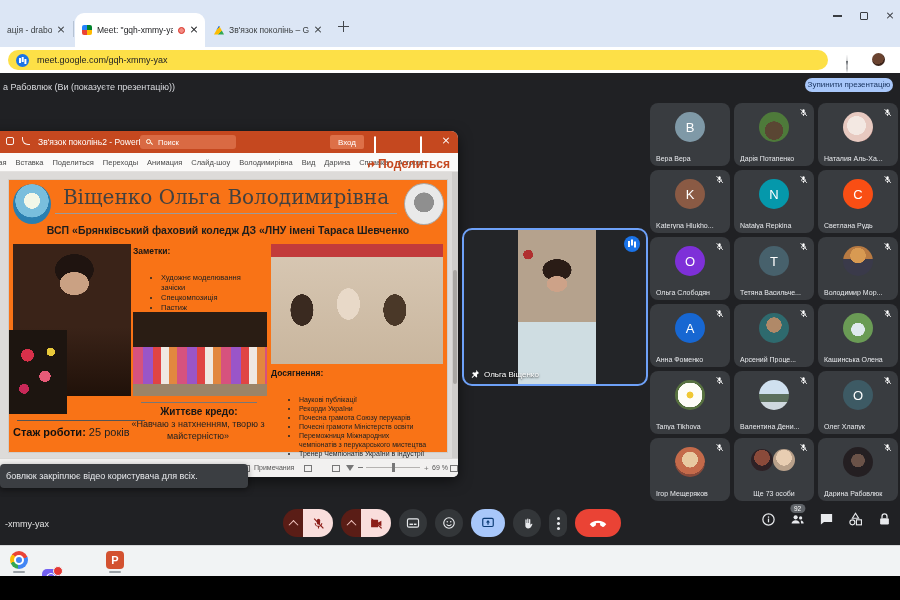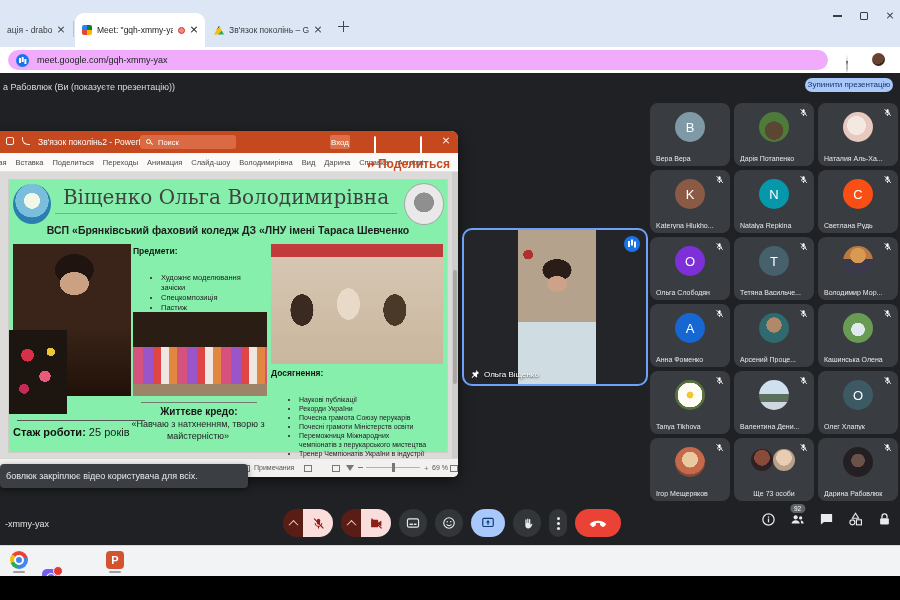--- a/index.html
+++ b/index.html
@@ -26,21 +26,21 @@
     background:#f28b82;flex:0 0 7px;}
   .newtab{position:absolute;left:336px;top:19px;width:15px;height:15px;color:#44474d;}
   .newtab::before,.newtab::after{content:"";position:absolute;background:currentColor;}
   .newtab::before{left:7px;top:2px;width:1.4px;height:11px;}
   .newtab::after{left:2px;top:7px;width:11px;height:1.4px;}
   .winbtns{position:absolute;right:6px;top:12px;display:flex;gap:18px;align-items:center;color:#3a3d42;}
   .wmin{width:9px;height:1.4px;background:currentColor;}
   .wmax{width:8px;height:8px;border:1.3px solid currentColor;border-radius:1px;box-sizing:border-box;}
 
   .toolbar{position:absolute;left:0;top:47px;width:900px;height:26px;background:#fff;}
-  .urlfield{position:absolute;left:8px;top:3px;right:72px;height:20px;background:#f0abfc;
+  .urlfield{position:absolute;left:8px;top:3px;right:72px;height:20px;background:#fde047;
     border-radius:10px;display:flex;align-items:center;gap:8px;padding:0 8px;box-sizing:border-box;}
   .sitebadge{width:13px;height:13px;border-radius:50%;background:#1a73e8;position:relative;flex:0 0 13px;}
   .sitebadge::before{content:"";position:absolute;left:3px;top:4px;width:1.6px;height:5px;background:#fff;
     box-shadow:2.7px -1px 0 0 #fff,5.4px 1px 0 0 #fff;}
   .urltext{font-size:9px;color:#202124;}
   .starico{width:11px;height:11px;color:#5f6368;clip-path:polygon(50% 0,63% 36%,100% 38%,70% 60%,81% 100%,50% 76%,19% 100%,30% 60%,0 38%,37% 36%);
     background:transparent;border:1.1px solid currentColor;box-sizing:border-box;}
   .avatarico{width:13px;height:13px;border-radius:50%;background:radial-gradient(circle at 45% 40%,#6a4330 0 55%,#3c241a 56%);}
   .dots3{position:relative;width:3px;height:13px;color:#5f6368;}
   .dots3::before{content:"";position:absolute;left:0;top:0;width:3px;height:3px;border-radius:50%;
@@ -57,34 +57,34 @@
   .ppt-title{position:absolute;left:0;top:0;width:100%;height:22px;}
   .qa{position:absolute;left:32px;top:6px;display:flex;gap:8px;align-items:center;color:rgba(255,255,255,.92);}
   .qa i{display:block;width:8px;height:8px;border:1.1px solid currentColor;border-radius:2px;box-sizing:border-box;}
   .qa i.u{border:none;width:8px;height:8px;border-bottom:1.6px solid currentColor;border-left:1.6px solid currentColor;border-radius:0 0 0 6px;}
   .ppt-name{position:absolute;left:64px;top:6px;font-size:8.5px;color:#fff;white-space:nowrap;}
   .ppt-search{position:absolute;left:166px;top:4px;width:96px;height:14px;background:#d96a43;border-radius:3px;
     display:flex;align-items:center;gap:5px;padding:0 6px;box-sizing:border-box;color:#fff;font-size:7.5px;}
   .mag{width:7px;height:7px;position:relative;flex:0 0 7px;}
   .mag::before{content:"";position:absolute;left:0;top:0;width:5px;height:5px;border:1.2px solid #ffe;border-radius:50%;box-sizing:border-box;}
   .mag::after{content:"";position:absolute;left:4.2px;top:4.2px;width:3px;height:1.2px;background:#ffe;transform:rotate(45deg);}
-  .signin{position:absolute;left:356px;top:4px;width:20px;height:14px;background:#dd7048;border-radius:2px;
+  .signin{position:absolute;left:356px;top:4px;width:34px;height:14px;background:#dd7048;border-radius:2px;
     color:#fff;font-size:8px;display:flex;align-items:center;justify-content:center;}
   .ttlico{position:absolute;top:6px;color:#fff;}
   .ppt-ribbontabs{position:absolute;left:0;top:22px;width:100%;height:19px;background:#fbfaf9;
     border-bottom:1px solid #e3e1df;display:flex;align-items:center;gap:9px;padding-left:4px;box-sizing:border-box;
     font-size:7.5px;color:#494949;white-space:nowrap;}
   .sharebtn{position:absolute;right:8px;top:26px;display:flex;align-items:center;gap:3px;
     font-size:12px;color:#c5481f;font-weight:bold;}
   .shareico{width:7px;height:7px;background:#c5481f;clip-path:polygon(0 100%,0 40%,55% 40%,55% 0,100% 50%,55% 100%,55% 60%,18% 60%,18% 100%);}
   .ppt-canvas{position:absolute;left:0;top:41px;width:100%;bottom:18px;background:#dddbd9;}
   .ppt-scroll{position:absolute;right:0;top:0;width:6px;height:100%;background:#cfcdcb;}
   .ppt-scroll::before{content:"";position:absolute;left:1px;top:34%;width:4px;height:40%;background:#a9a6a3;border-radius:2px;}
 
-  .slide{position:absolute;left:34px;right:10px;top:7px;bottom:6px;background:#86efac;
+  .slide{position:absolute;left:34px;right:10px;top:7px;bottom:6px;background:#f97316;
     border:1px solid #cfcdc9;box-sizing:border-box;}
   .logo-l{position:absolute;left:4px;top:4px;width:38px;height:40px;border-radius:50%;
     background:radial-gradient(circle at 50% 42%,#f2f7e8 0 26%,#79bedd 27% 55%,#2b7fb0 56% 78%,#3a9e5f 79%);}
   .slide-title{position:absolute;left:44px;right:48px;top:5px;text-align:center;
     font-family:"DejaVu Serif",serif;font-size:20px;color:#414141;white-space:nowrap;}
   .title-rule{position:absolute;left:46px;right:50px;top:33px;height:1px;background:#9b9b9b;}
   .logo-r{position:absolute;right:3px;top:3px;width:40px;height:42px;border-radius:50%;
     border:1.5px solid #a9a9a9;box-sizing:border-box;
     background:radial-gradient(circle at 50% 46%,#8f8f8f 0 34%,#e9e9e9 35%);}
   .slide-sub{position:absolute;left:0;right:0;top:44px;text-align:center;font-weight:bold;
@@ -379,21 +379,21 @@
 
         <div class="photo-left"></div>
         <div class="flowers"></div>
         <div class="exp-rule"></div>
         <div class="exp">
           <b>Стаж роботи:</b>
           <span>25 років</span>
         </div>
 
         <div class="subjects">
-          <h4>Предмети:</h4>
+          <h4>Заметки:</h4>
           <ul>
             <li>Художнє моделювання зачіски</li>
             <li>Спецкомпозиція</li>
             <li>Пастиж</li>
             <li>Рисунок</li>
           </ul>
         </div>
         <div class="photo-stage"></div>
         <div class="credo-rule"></div>
         <div class="credo-h">Життєве кредо:</div>

